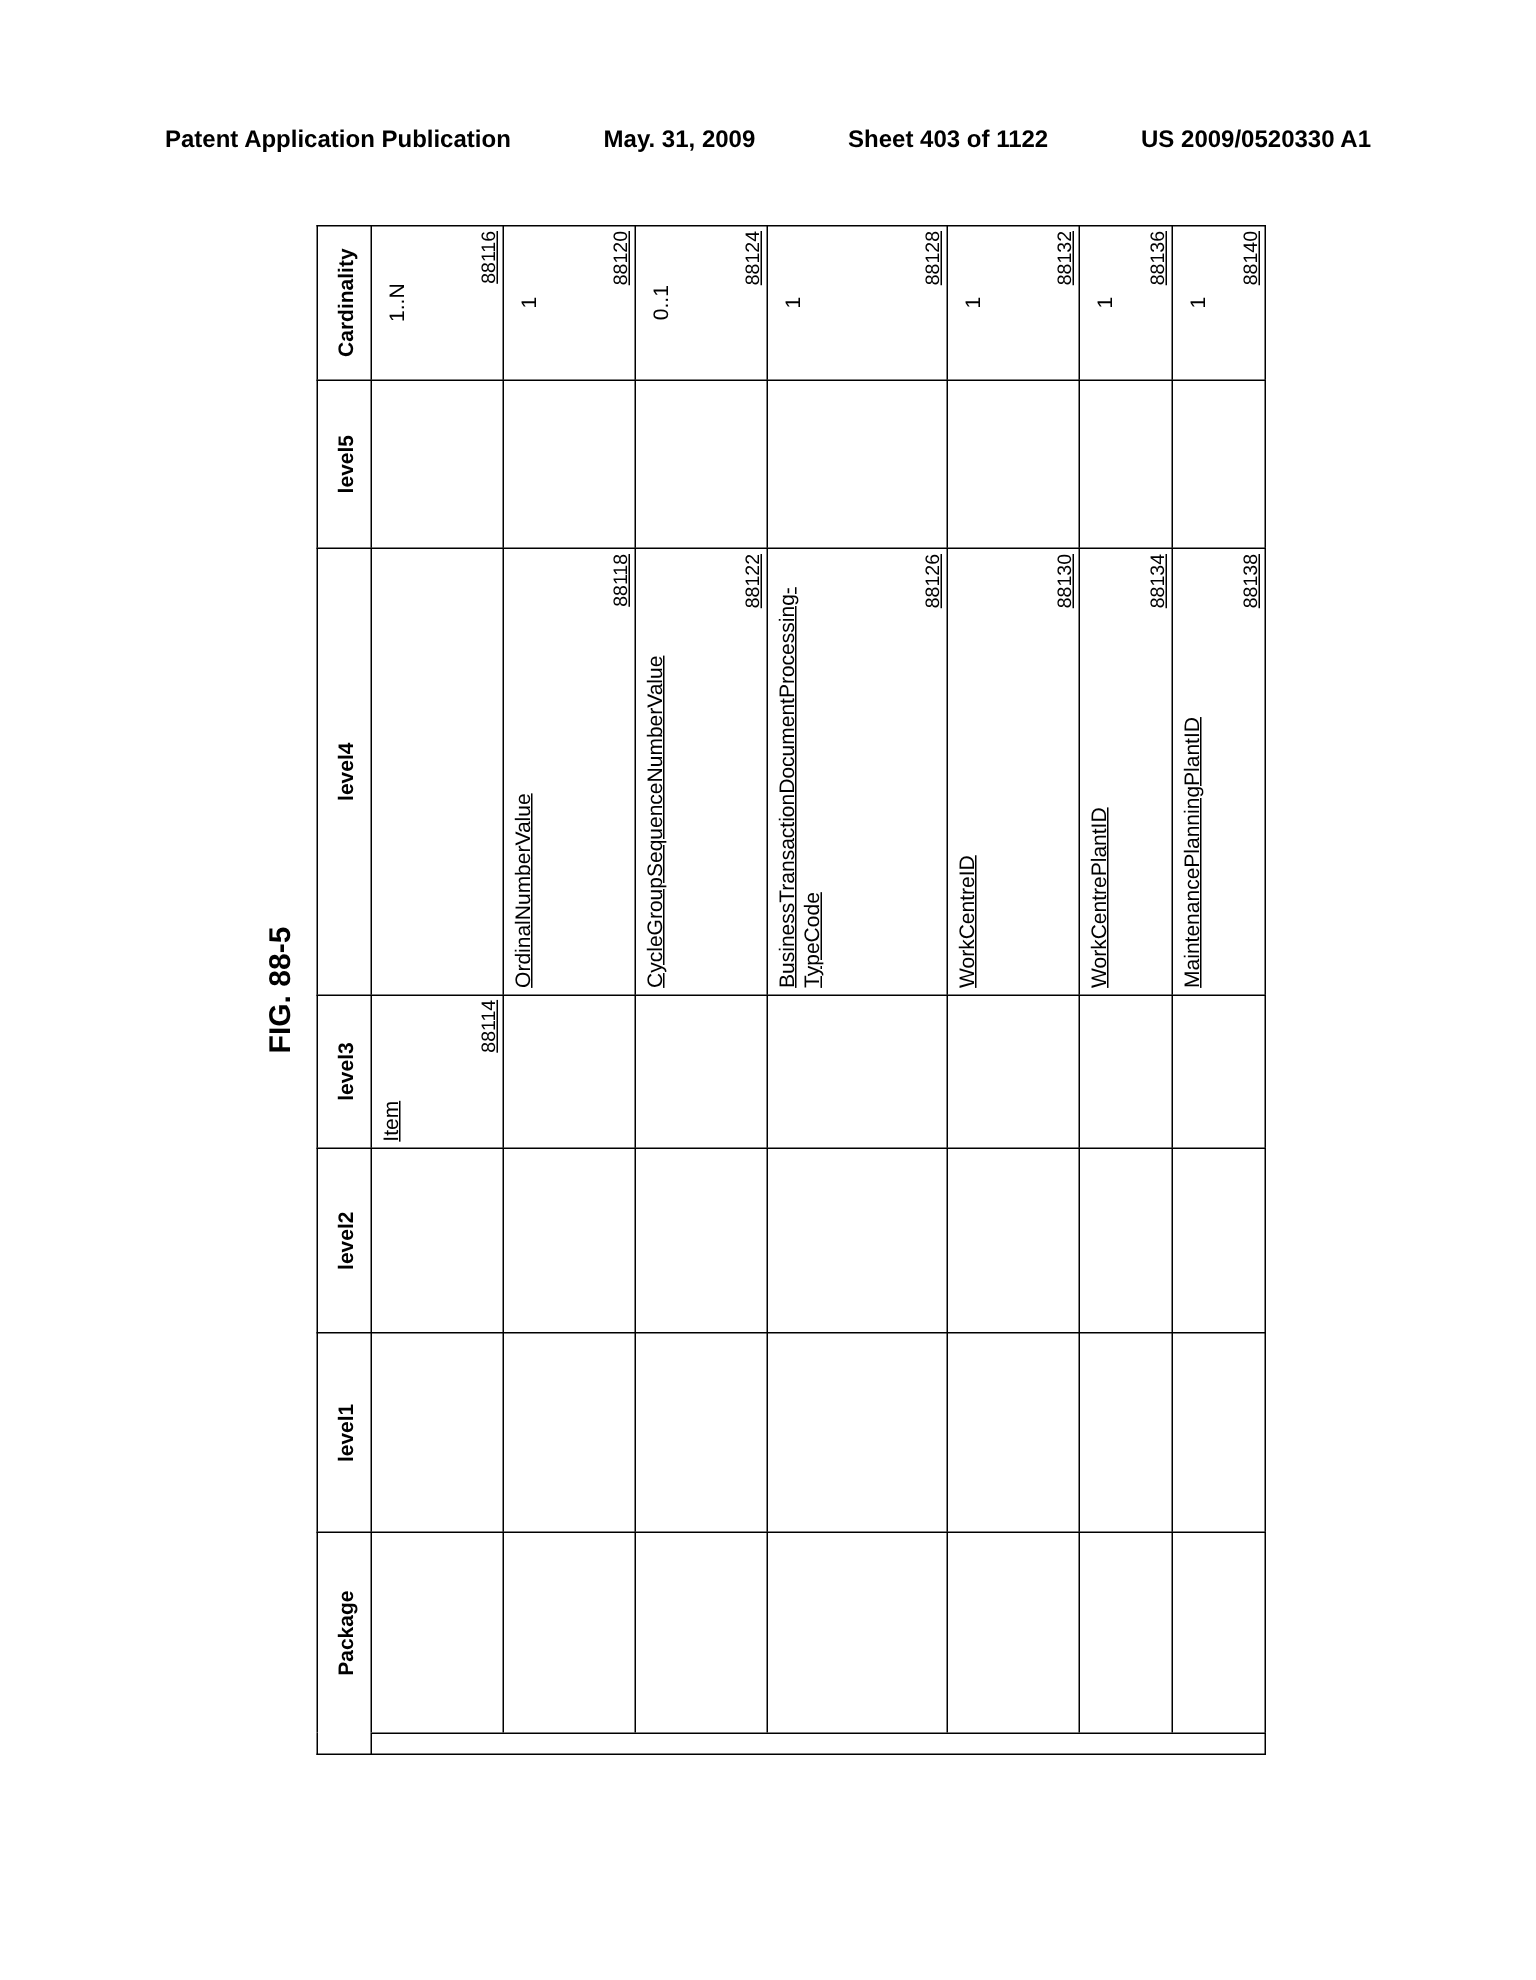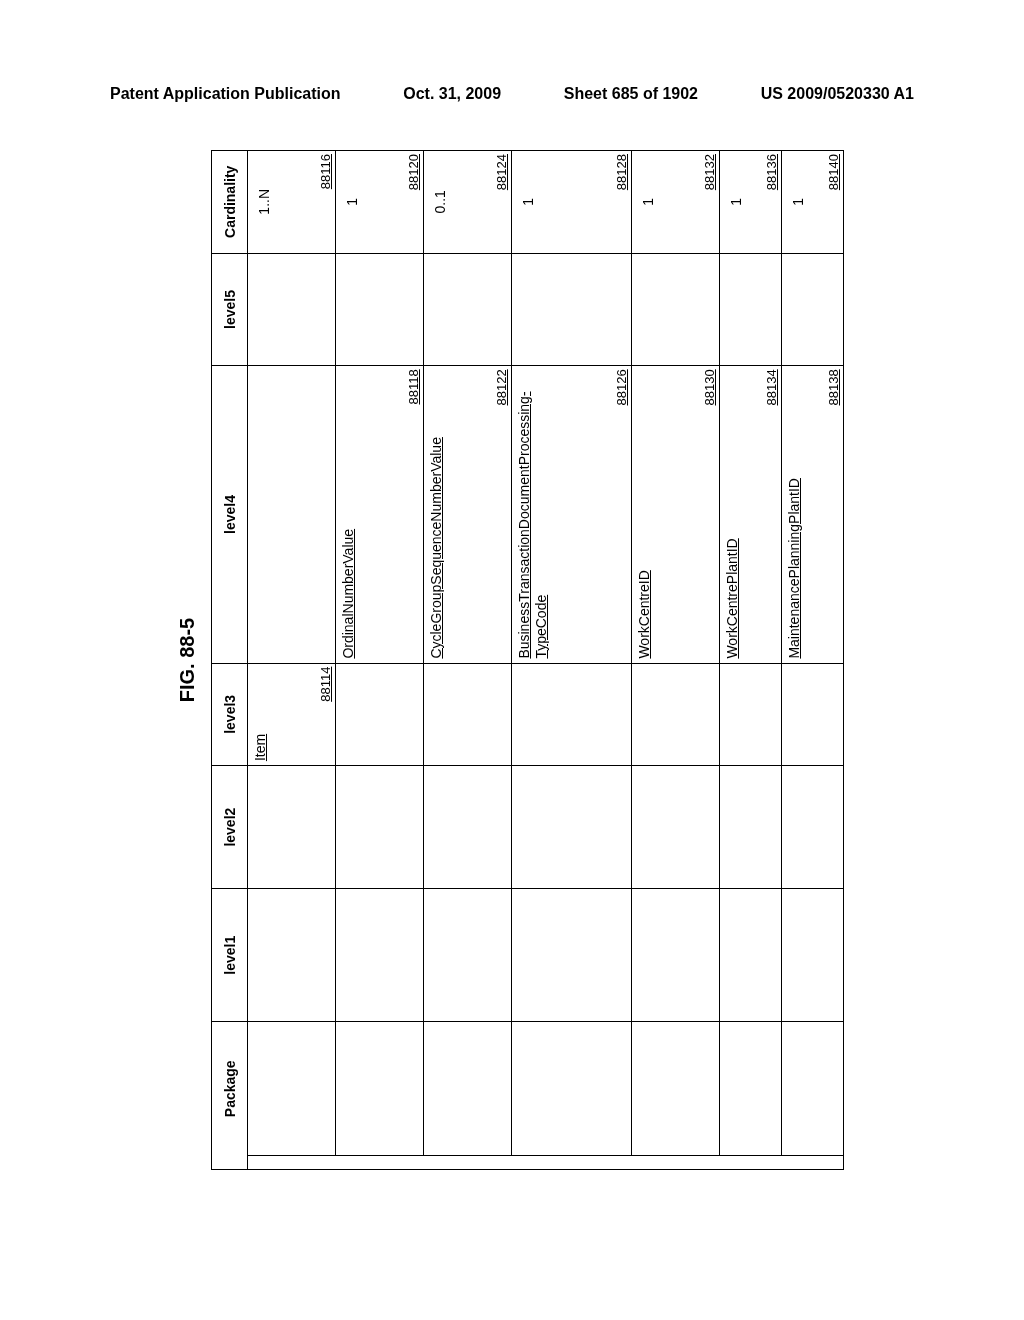--- a/index.html
+++ b/index.html
@@ -104,22 +104,22 @@
     border-top: none;
     border-bottom: none;
   }
   tr:last-child td.stub-open { border-bottom: 1.5px solid #000; }
 </style>
 </head>
 <body>
 
 <div class="header">
   <span>Patent Application Publication</span>
-  <span>Oct. 31, 2009</span>
-  <span>Sheet 685 of 1902</span>
+  <span>May. 31, 2009</span>
+  <span>Sheet 403 of 1122</span>
   <span>US 2009/0520330 A1</span>
 </div>
 
 <div class="figure-wrap">
   <div class="figure-rotated">
     <div class="fig-title">FIG. 88-5</div>
     <table>
       <colgroup>
         <col class="c-stub">
           <col class="c-pkg">

